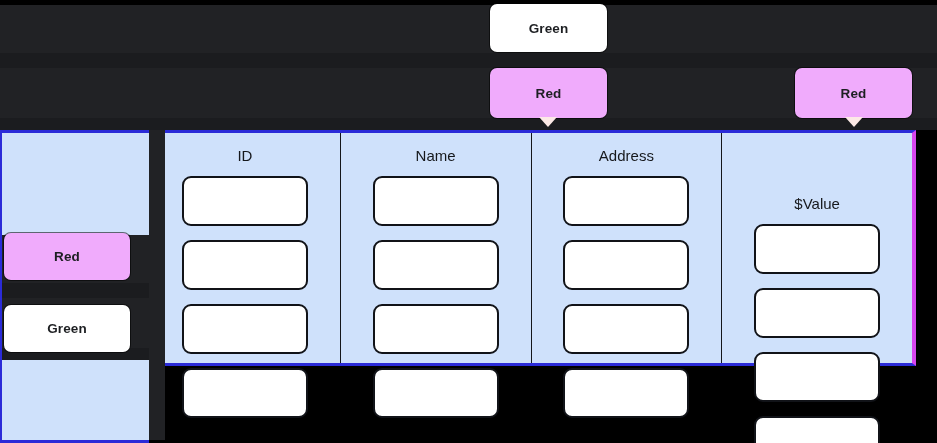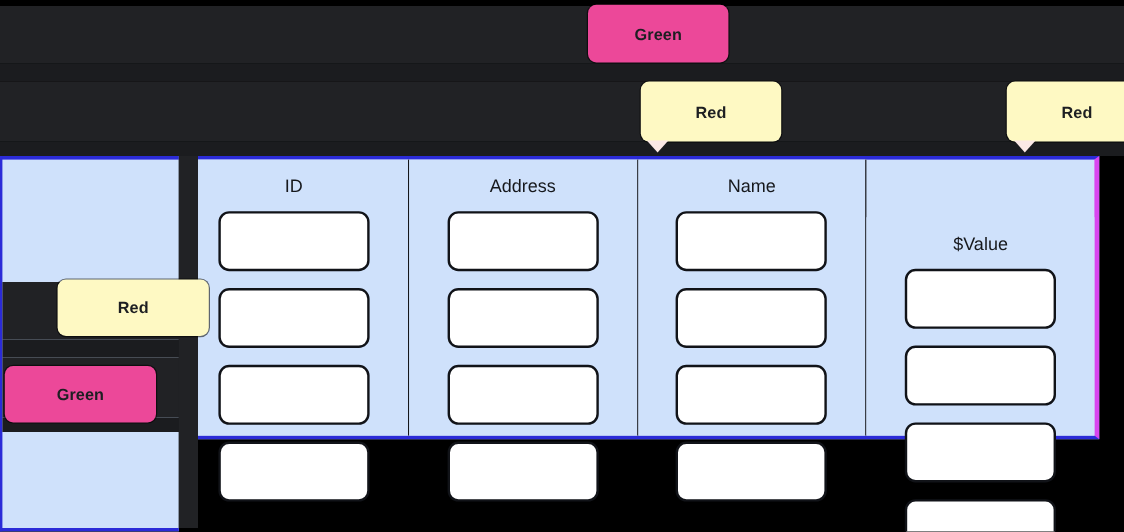--- a/index.html
+++ b/index.html
@@ -34,22 +34,22 @@
     align-items: center;
     justify-content: center;
     border-radius: 7px;
     font-size: 13.5px;
     font-weight: bold;
     color: #1d1f22;
     letter-spacing: 0.1px;
     box-shadow: 0 0 0 1px rgba(0,0,0,0.55);
     z-index: 40;
   }
-  .tip-red   { background: #fef9c3; margin-left: 44px; }
-  .tip-green { background: #ec4899; }
+  .tip-red   { background: #f0abfc; }
+  .tip-green { background: #ffffff; }
 
   .tip-arrow {
     position: absolute;
     width: 0; height: 0;
     border-left: 9px solid transparent;
     border-right: 9px solid transparent;
     z-index: 41;
   }
   .arrow-red   { border-top: 10px solid #fce9e6; }
 
@@ -190,40 +190,40 @@
         <div class="cells">
           <div class="cell"></div>
           <div class="cell"></div>
           <div class="cell"></div>
           <div class="cell"></div>
         </div>
       </div>
 
 
       <div class="col">
+        <div class="col-head">Name</div>
+        <div class="cells">
+          <div class="cell"></div>
+          <div class="cell"></div>
+          <div class="cell"></div>
+          <div class="cell"></div>
+        </div>
+      </div>
+
+      <div class="col">
         <div class="col-head">Address</div>
         <div class="cells">
           <div class="cell"></div>
           <div class="cell"></div>
           <div class="cell"></div>
           <div class="cell"></div>
         </div>
       </div>
 
       <div class="col">
-        <div class="col-head">Name</div>
-        <div class="cells">
-          <div class="cell"></div>
-          <div class="cell"></div>
-          <div class="cell"></div>
-          <div class="cell"></div>
-        </div>
-      </div>
-
-      <div class="col">
         <div class="col-head">$Value</div>
         <div class="cells">
           <div class="cell"></div>
           <div class="cell"></div>
           <div class="cell"></div>
           <div class="cell"></div>
         </div>
       </div>
 
     </div>

